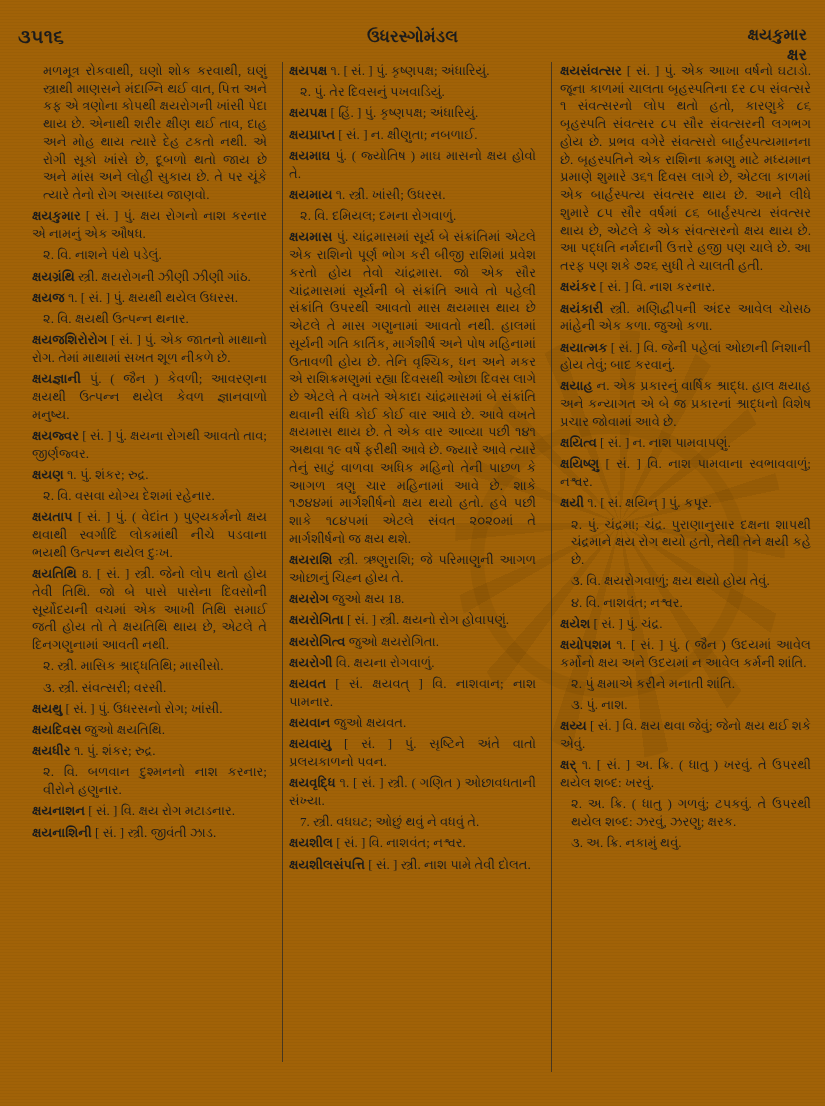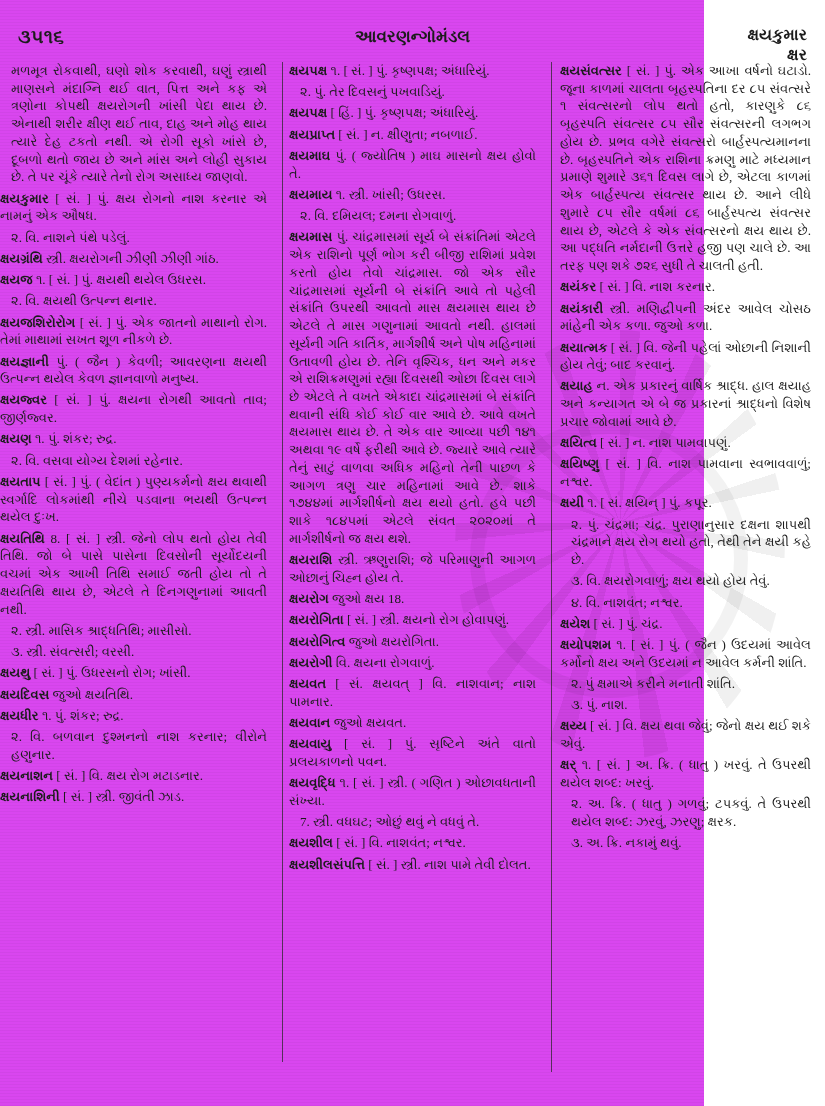--- a/index.html
+++ b/index.html
@@ -14,23 +14,23 @@
     position: relative;
     overflow: hidden;
     font-family: "Liberation Serif", "DejaVu Serif", serif;
     color: #1c1c1c;
   }
 
   
   .page {
     position: absolute;
     inset: 0;
-    width: 704px;
+    width: 825px;
     height: 1106px;
-    background: #d946ef;
+    background: #a16207;
     font-family: Liberation Serif, serif;
   }
 
   
   .watermark {
     position: absolute;
     left: 455px;
     top: 330px;
     width: 330px;
     height: 430px;
@@ -107,21 +107,21 @@
     left: 0;
     top: 62px;
     width: 825px;
     height: 1035px;
     display: flex;
     z-index: 2;
   }
   .col {
     position: relative;
     box-sizing: border-box;
-    padding: 0 10px 0 0;
+    padding: 0 10px 0 32px;
     width: 275px;
     font-size: 13.1px;
     line-height: 1.355;
     text-align: justify;
     text-justify: inter-word;
   }
   .col-1 { width: 277px; }
   .col-2 { width: 269px; padding-left: 12px; }
   .col-3 { width: 279px; padding-left: 14px; padding-right: 14px; }
 
@@ -170,21 +170,21 @@
 </head>
 <body>
 
 <div class="page">
 
   <div class="watermark"></div>
   <div class="watermark2"></div>
 
   <div class="header">
     <div class="hdr-page-left">૩૫૧૬</div>
-    <div class="hdr-title">આવરણન્ગોમંડલ</div>
+    <div class="hdr-title">ઉધરસ્ગોમંડલ</div>
     <div class="hdr-right">
       <span class="hdr-right-word">ક્ષયકુમાર</span>
       <span class="hdr-right-word2">ક્ષર</span>
     </div>
   </div>
 
   <div class="rule rule-1"></div>
   <div class="rule rule-2"></div>
 
   <div class="columns">

